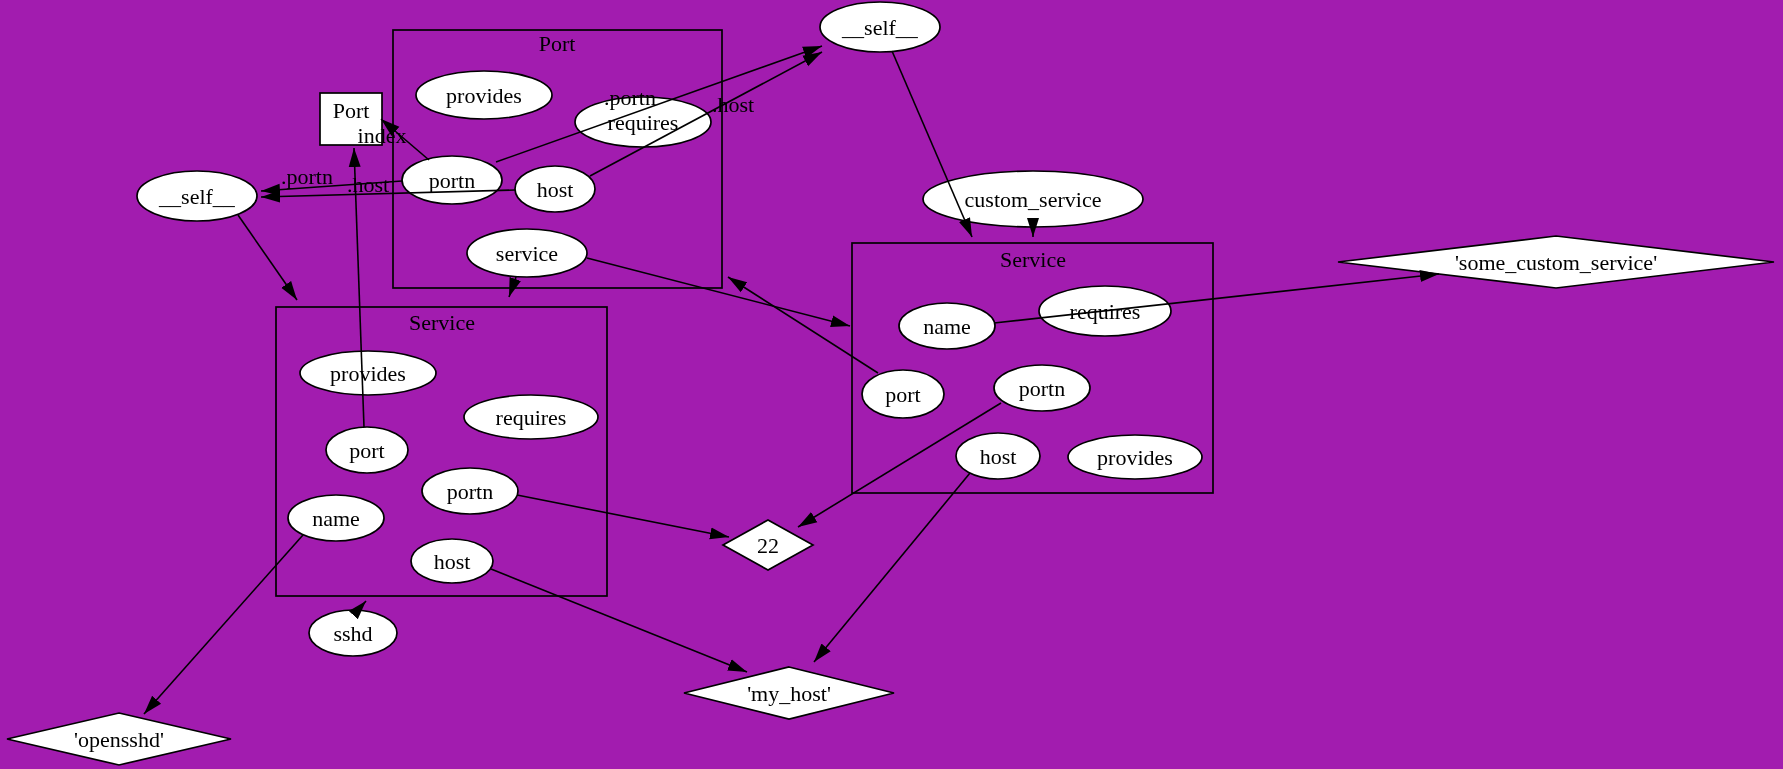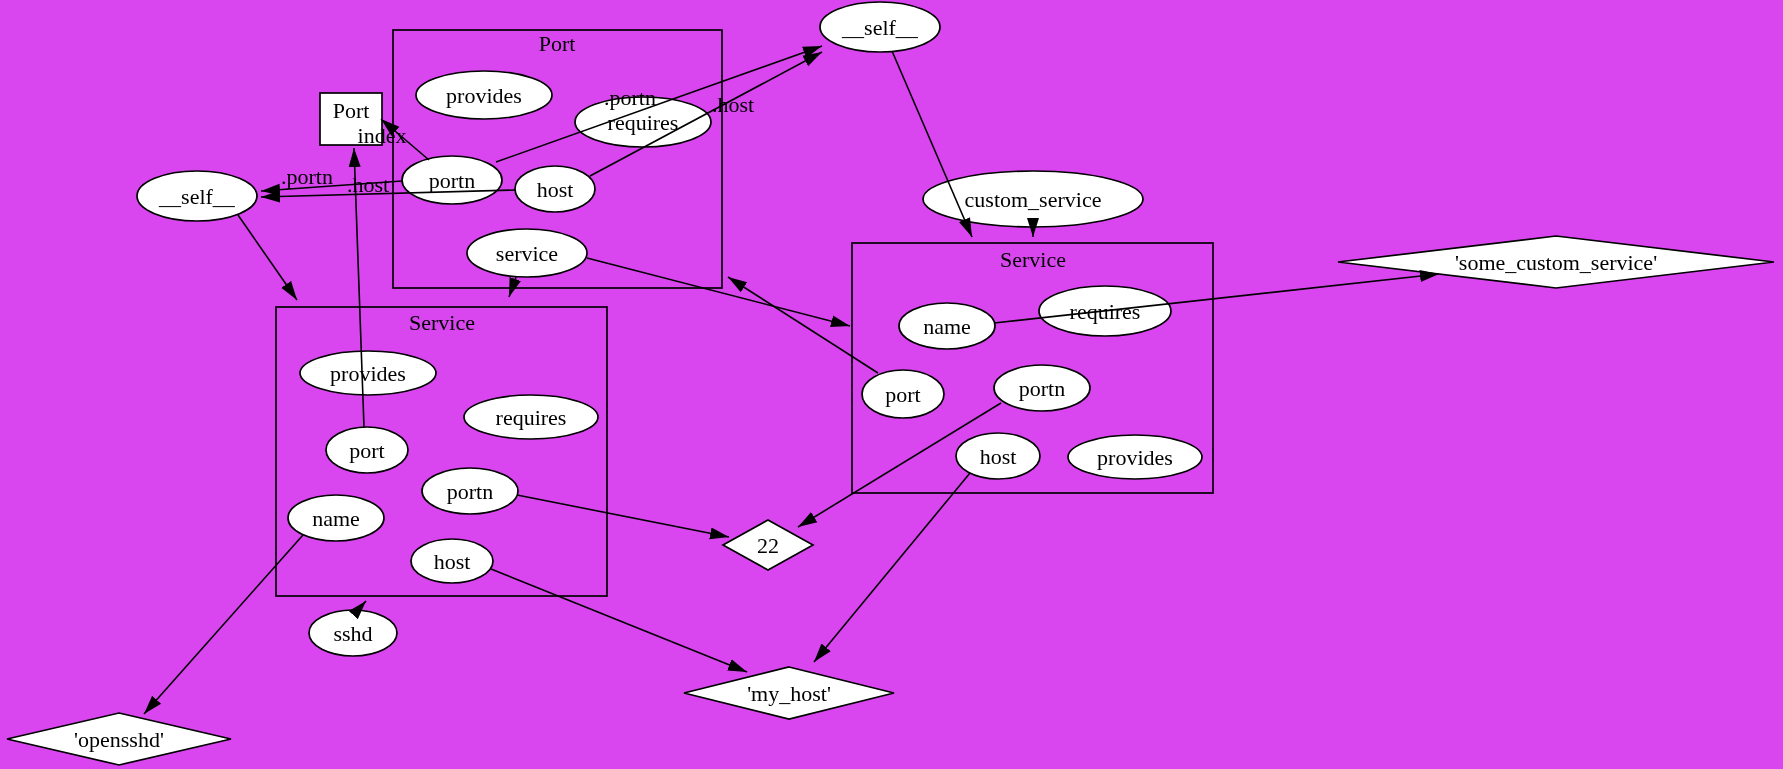--- a/index.html
+++ b/index.html
@@ -1,16 +1,16 @@
 <!DOCTYPE html>
 <html><head>
 <meta charset="utf-8">
 <style>
   html,body{margin:0;padding:0;background:#ffffff;}
-  .canvas-wrap{position:relative;width:1783px;height:769px;background:#d946ef;overflow:hidden;}
+  .canvas-wrap{position:relative;width:1783px;height:769px;background:#a21caf;overflow:hidden;}
   svg text{font-family:"Liberation Serif","DejaVu Serif",serif;fill:#000000;}
   svg .node-shape{fill:#ffffff;stroke:#000000;stroke-width:1.7;}
   svg .cluster-rect{fill:none;stroke:#000000;stroke-width:1.7;}
   svg .edge-line{fill:none;stroke:#000000;stroke-width:1.6;}
   svg .node-label{font-size:22px;}
   svg .cluster-label{font-size:22px;}
   svg .edge-label{font-size:22px;}
 </style>
 </head>
 <body>

